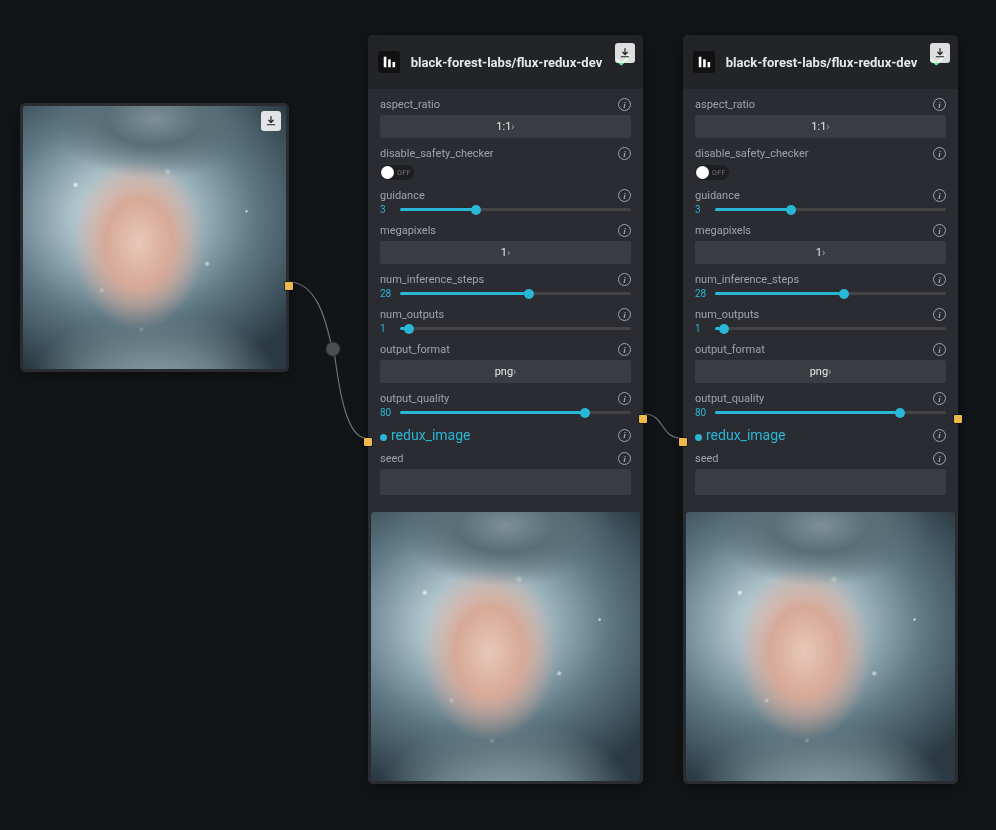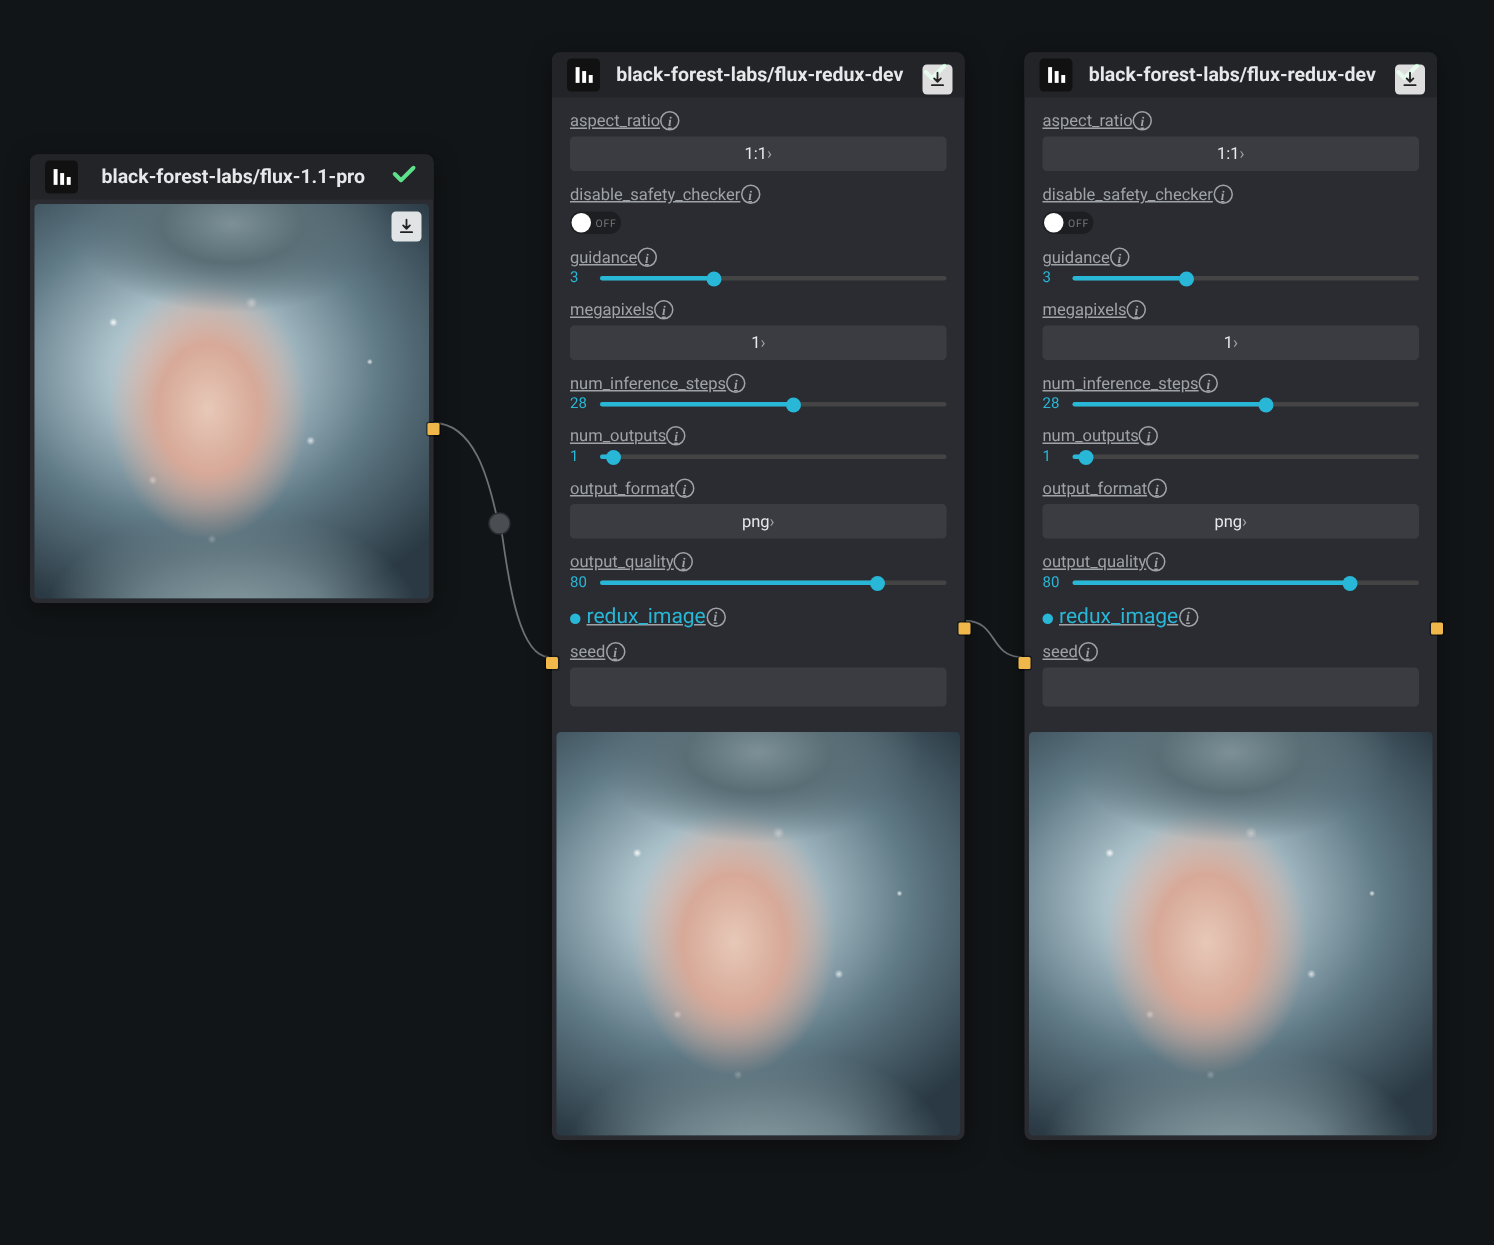--- a/index.html
+++ b/index.html
@@ -17,33 +17,33 @@
   *{box-sizing:border-box;font-family:-apple-system,BlinkMacSystemFont,"Segoe UI",Roboto,sans-serif;}
   body{margin:0;background:var(--bg);width:996px;height:830px;overflow:hidden;position:relative;}
 
   
   svg.edges{position:absolute;inset:0;width:996px;height:830px;pointer-events:none;}
   svg.edges path{stroke:#6d7075;stroke-width:1.2;fill:none;}
   .edge-dot{fill:#4a4d52;stroke:#2e3033;}
 
   
   .node{position:absolute;background:var(--panel);border-radius:5px;box-shadow:0 4px 16px rgba(0,0,0,.4);overflow:visible;}
-  .node-header{display:flex;align-items:center;padding:4px 10px;background:var(--panel-dark);border-radius:5px 5px 0 0;position:relative;}
+  .node-header{display:flex;align-items:center;padding:16px 10px;background:var(--panel-dark);border-radius:5px 5px 0 0;position:relative;}
   .node-icon{width:22px;height:22px;margin-right:10px;display:flex;align-items:center;justify-content:center;background:#111;border-radius:3px;}
   .node-title{font-size:13px;font-weight:700;color:var(--text);flex:1;text-align:center;margin-right:30px;}
   .check{position:absolute;right:10px;}
   .check svg{width:20px;height:20px;}
 
   .handle{position:absolute;width:8px;height:8px;background:var(--handle);border-radius:1px;box-shadow:0 0 0 1px rgba(0,0,0,.4);}
   .handle.right{right:-4px;}
   .handle.left{left:-4px;}
 
   .node-body{padding:6px 0 4px;}
   .param{padding:3px 12px 6px;position:relative;}
-  .param-label{font-size:11px;color:var(--muted);display:flex;align-items:center;justify-content:flex-start;text-decoration:underline;}
+  .param-label{font-size:11px;color:var(--muted);display:flex;align-items:center;justify-content:space-between;}
   .info-icon{width:13px;height:13px;border:1px solid var(--muted);border-radius:50%;display:flex;align-items:center;justify-content:center;font-size:9px;color:var(--muted);font-family:serif;font-style:italic;font-weight:bold;cursor:default;}
   .select{margin-top:4px;height:23px;background:var(--input);border-radius:3px;display:flex;align-items:center;padding:0 8px;font-size:11px;color:var(--text);justify-content:center;}
   .select .chev{color:var(--muted);}
   .toggle{margin-top:5px;display:flex;align-items:center;}
   .toggle-pill{width:34px;height:15px;background:#1c1e21;border-radius:8px;position:relative;display:flex;align-items:center;}
   .toggle-knob{width:13px;height:13px;background:#fff;border-radius:50%;position:absolute;left:1px;}
   .toggle-text{font-size:7px;color:#777;position:absolute;right:3px;letter-spacing:.5px;}
   .slider{margin-top:2px;display:flex;align-items:center;gap:6px;}
   .slider-val{font-size:10px;color:var(--accent);min-width:14px;}
   .slider-track{flex:1;height:3px;background:#444;border-radius:2px;position:relative;}
@@ -92,37 +92,20 @@
 <body>
 
 <svg class="edges">
   <path d="M 289 282 C 325 282, 330 350, 333 349"></path>
   <path d="M 333 349 C 336 350, 340 438, 366 438"></path>
   <circle class="edge-dot" cx="333" cy="349" r="7"></circle>
   <path d="M 644 414 C 665 414, 660 438, 681 438"></path>
 </svg>
 
 <div class="node" id="node-src">
-  <div class="node-header">
-    <span class="node-icon">
-      <svg viewBox="0 0 16 16" width="14" height="14">
-          <g fill="#fff">
-            <rect x="2" y="2" width="3" height="12"></rect>
-            <rect x="7" y="5" width="3" height="9"></rect>
-            <rect x="12" y="8" width="3" height="6"></rect>
-          </g>
-        </svg>
-    </span>
-    <span class="node-title">black-forest-labs/flux-1.1-pro</span>
-    <span class="check">
-      <svg viewBox="0 0 24 24">
-          <path d="M5 12l5 5L20 7" stroke="#5fe08a" stroke-width="3.2" fill="none" stroke-linecap="round" stroke-linejoin="round"></path>
-        </svg>
-    </span>
-  </div>
   <div class="node-output">
     <div class="img-ph"></div>
     <div class="dl-btn">
       <svg viewBox="0 0 16 16">
           <path d="M8 2v8m0 0l-3-3m3 3l3-3M3 13h10" stroke="#222" stroke-width="1.6" fill="none" stroke-linecap="round"></path>
         </svg>
     </div>
   </div>
   <div class="handle right"></div>
 </div>

